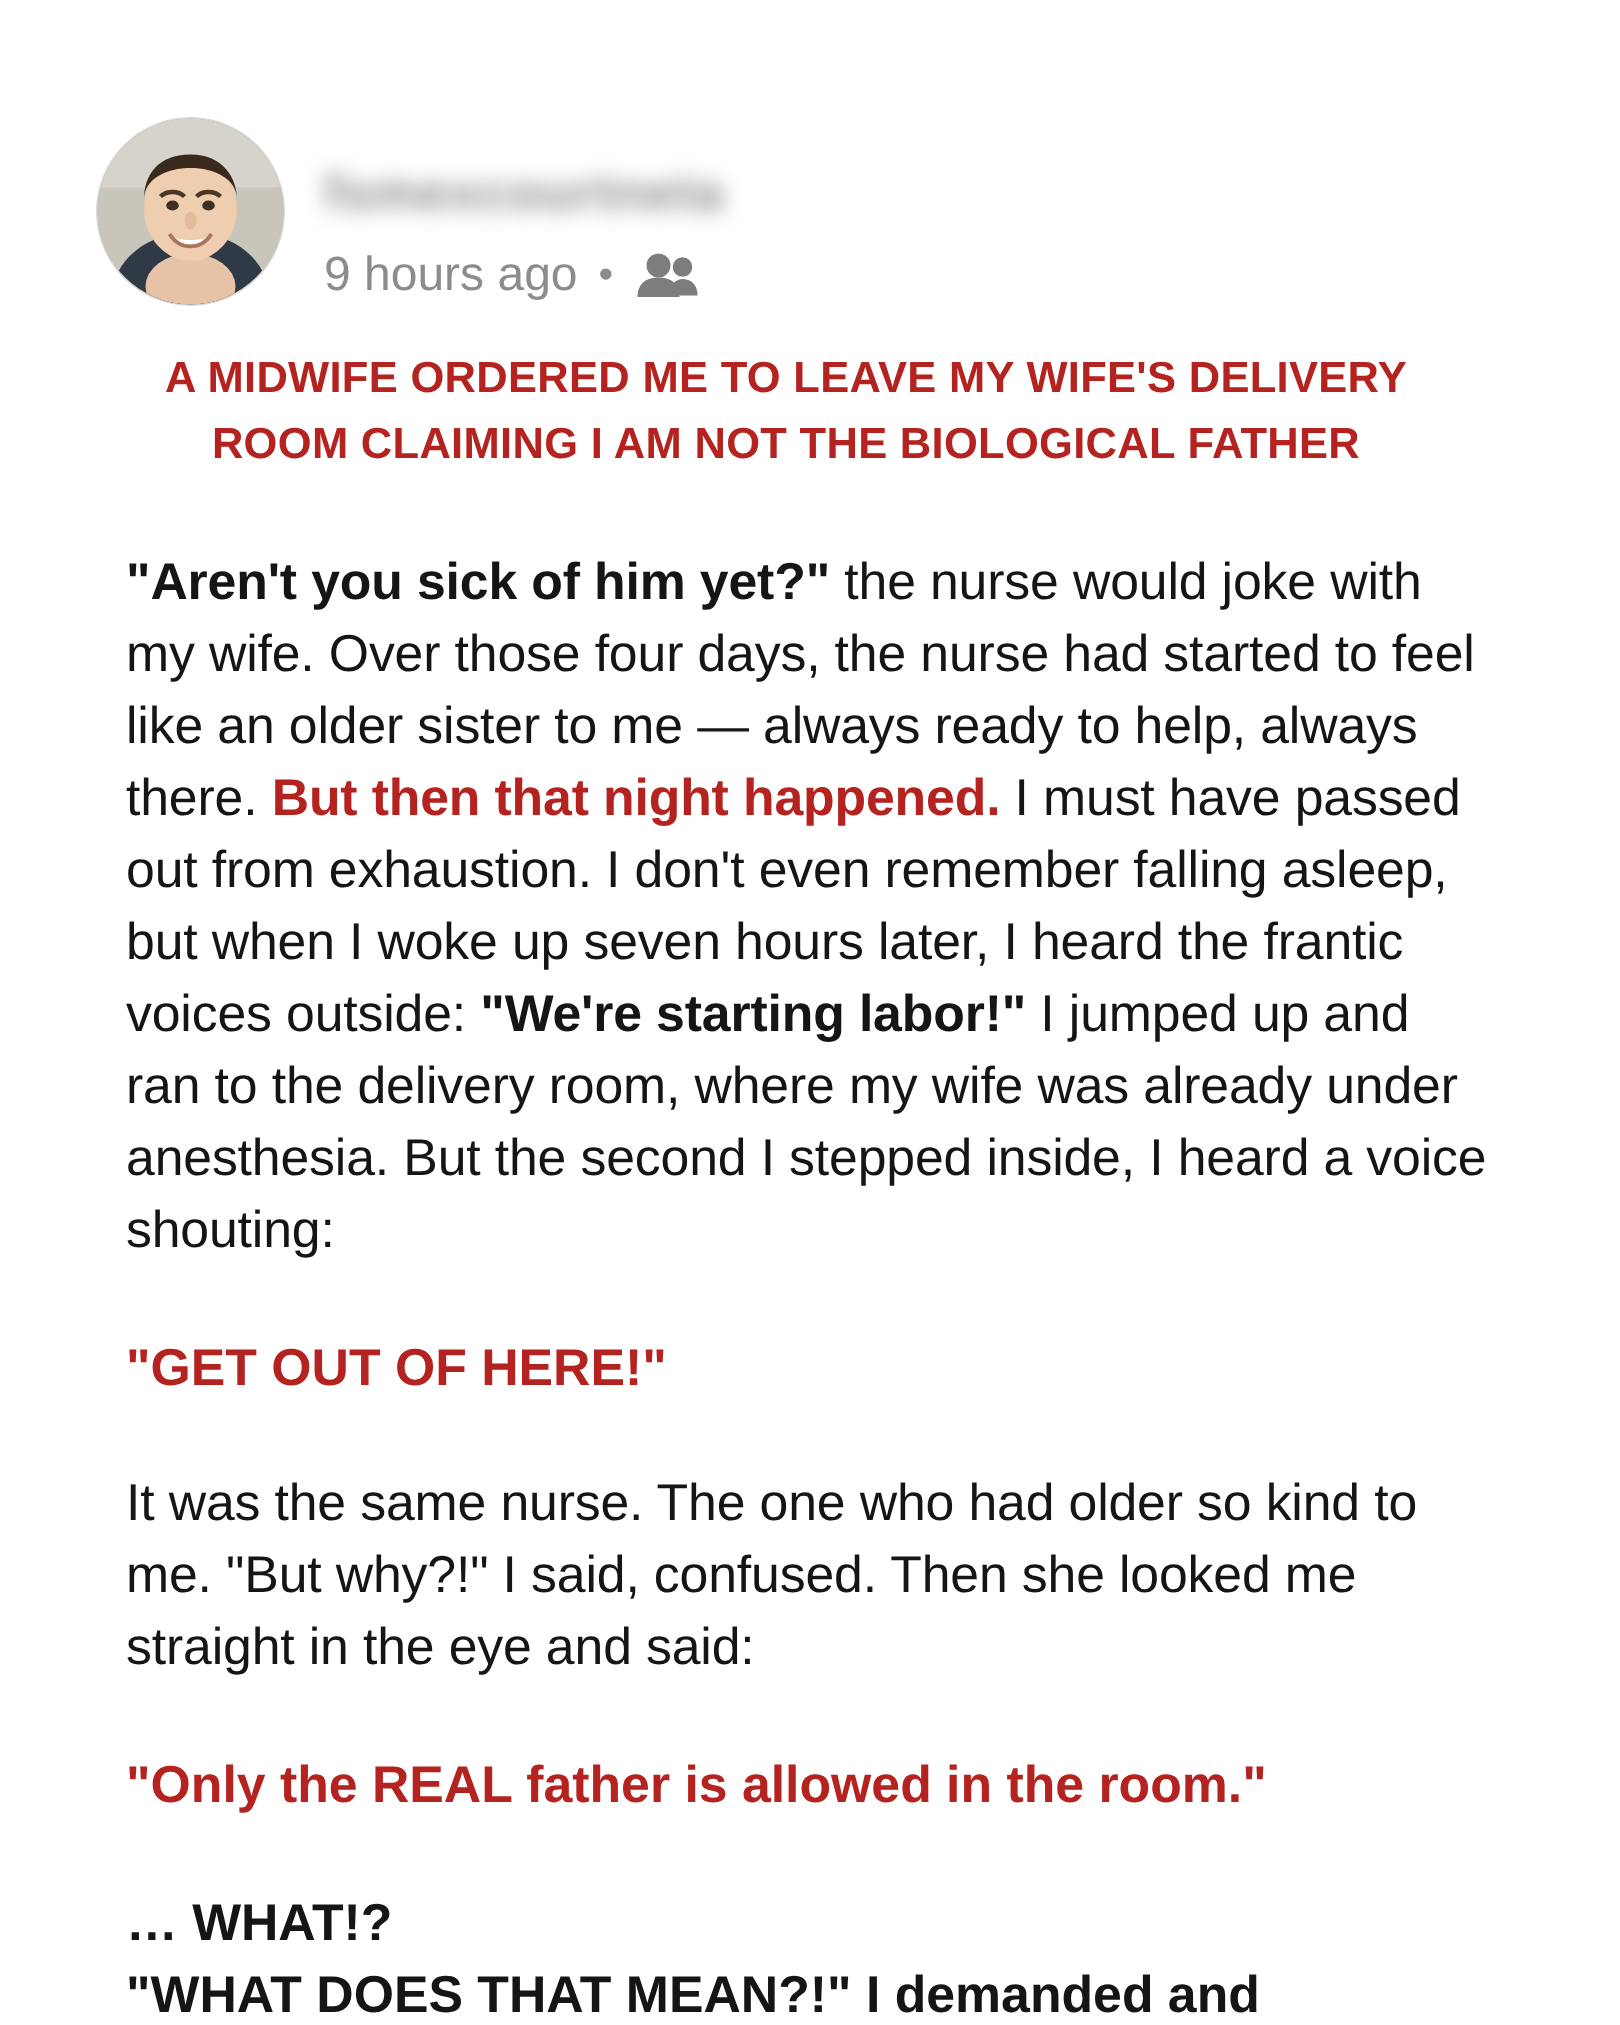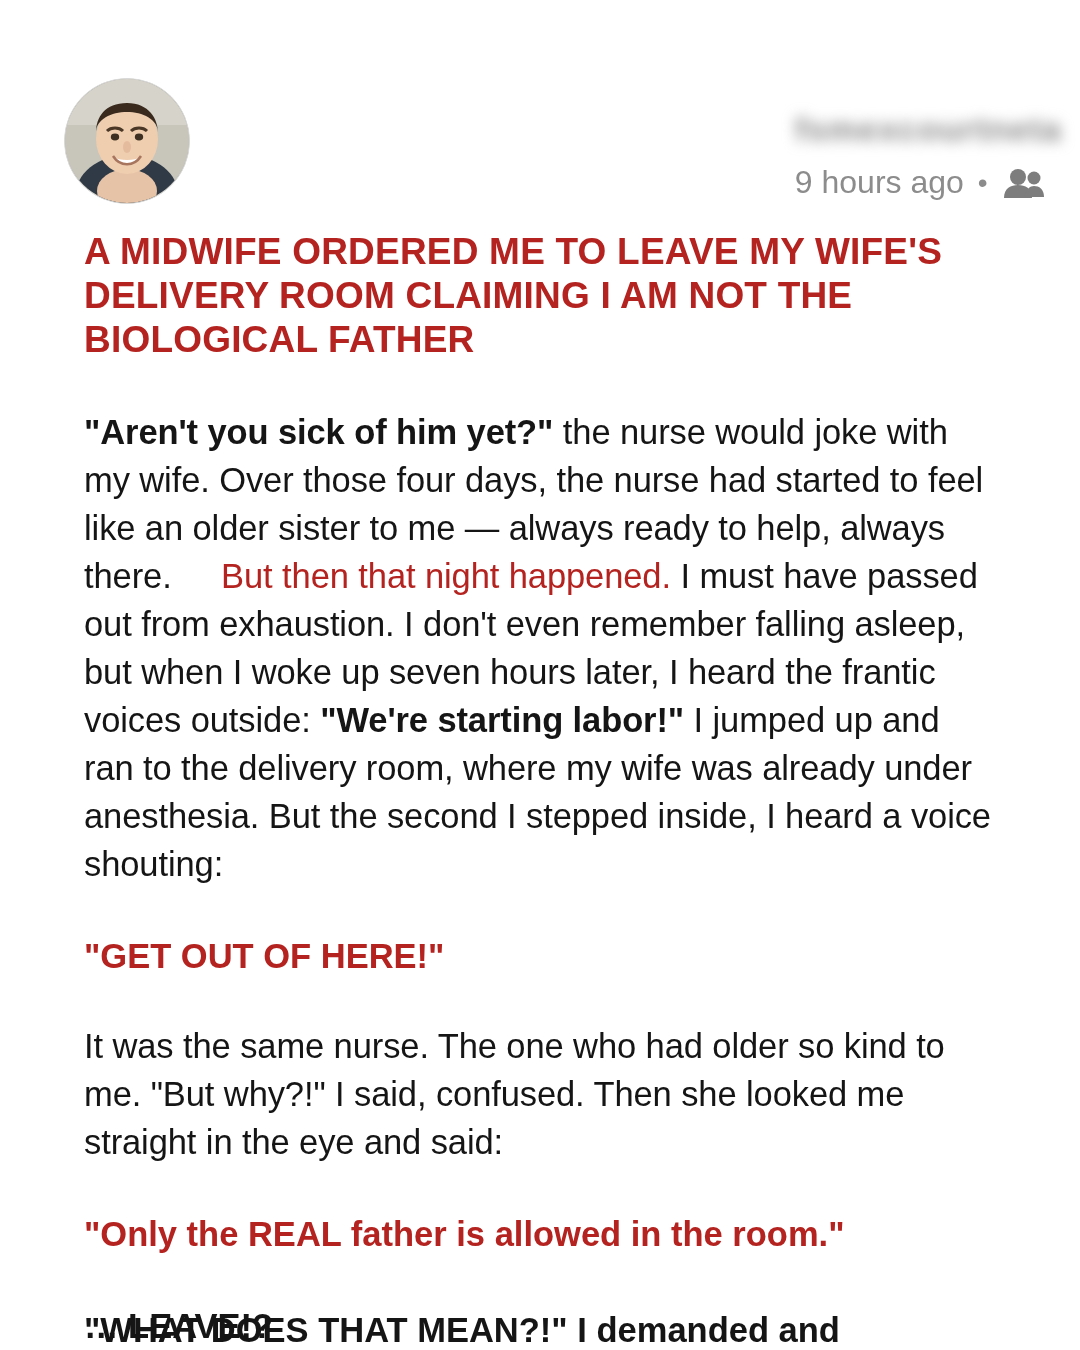--- a/index.html
+++ b/index.html
@@ -18,21 +18,20 @@
     width: 1080px;
     height: 1350px;
     background: #ffffff;
     box-sizing: border-box;
     padding: 0;
   }
   .post-header {
     display: flex;
     align-items: flex-start;
     padding: 78px 18px 0 64px;
-    justify-content: space-between;
   }
   .avatar {
     width: 124px;
     height: 124px;
     border-radius: 50%;
     flex: 0 0 124px;
     overflow: hidden;
     position: relative;
     background: #b9b7ae;
     border: 1px solid #d8d8d8;
@@ -75,45 +74,45 @@
     width: 44px;
     height: 34px;
     fill: #7d7d7d;
   }
   .post-body {
     padding: 0 88px 0 84px;
   }
   .headline {
     color: #b4231f;
     font-weight: bold;
-    font-size: 37px;
+    font-size: 29px;
     line-height: 44px;
     letter-spacing: 0.2px;
     margin: 26px 0 0 0;
     max-width: 880px;
+    text-align: center;
   }
   p.para {
     font-size: 34.5px;
     line-height: 48px;
     color: #151515;
     margin: 42px 0 0 0;
     max-width: 920px;
     letter-spacing: -0.1px;
   }
   p.para.first {
     margin-top: 46px;
   }
   .b {
     font-weight: bold;
     color: #151515;
   }
   .red-bold {
-    font-weight: normal;
+    font-weight: bold;
     color: #b4231f;
-    margin-left: 40px;
   }
   .red-line {
     color: #b4231f;
     font-weight: bold;
     font-size: 34.5px;
     line-height: 48px;
     margin: 44px 0 0 0;
   }
   .black-bold-line {
     color: #151515;
@@ -193,20 +192,20 @@
     <h1 class="headline">A MIDWIFE ORDERED ME TO LEAVE MY WIFE'S DELIVERY ROOM CLAIMING I AM NOT THE BIOLOGICAL FATHER</h1>
 
     <p class="para first"><span class="b">"Aren't you sick of him yet?"</span><span> the nurse would joke with my wife. Over those four days, the nurse had started to feel like an older sister to me — always ready to help, always there. </span><span class="red-bold">But then that night happened.</span><span> I must have passed out from exhaustion. I don't even remember falling asleep, but when I woke up seven hours later, I heard the frantic voices outside: </span><span class="b">"We're starting labor!"</span><span> I jumped up and ran to the delivery room, where my wife was already under anesthesia. But the second I stepped inside, I heard a voice shouting:</span></p>
 
     <p class="red-line">"GET OUT OF HERE!"</p>
 
     <p class="para">It was the same nurse. The one who had older so kind to me. "But why?!" I said, confused. Then she looked me straight in the eye and said:</p>
 
     <p class="red-line">"Only the REAL father is allowed in the room."</p>
 
-    <p class="black-bold-line">… LEAVE!?</p>
+    <p class="black-bold-line">… WHAT!?</p>
   </div>
 
   <div class="cut-wrap">
     <p class="cut-line"><span class="b">"WHAT DOES THAT MEAN?!" I demanded and</span></p>
   </div>
 
 </div>
 
 </body></html>

